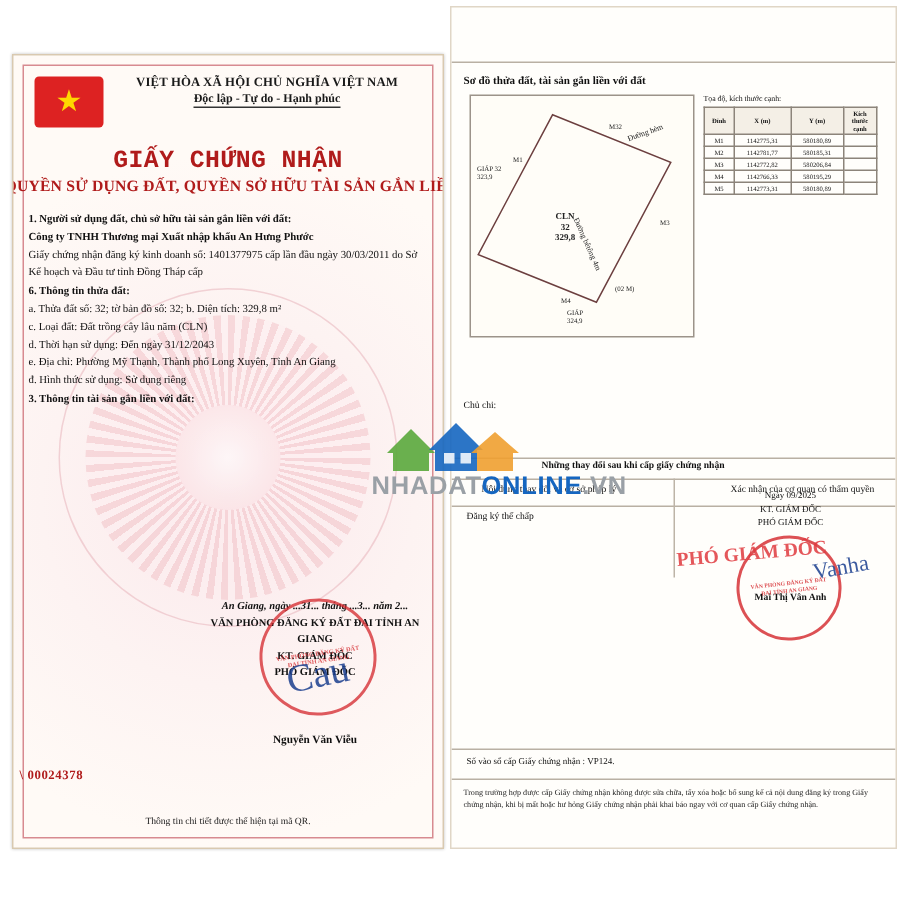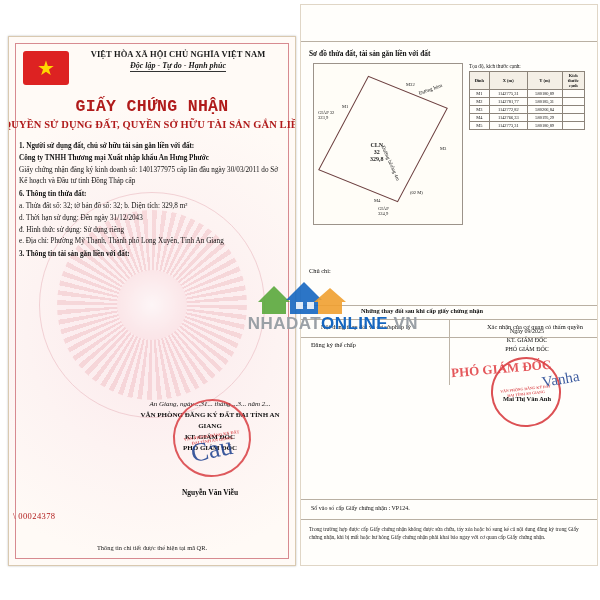--- a/index.html
+++ b/index.html
@@ -30,21 +30,21 @@
   .emblem{
     position:absolute;left:14px;top:14px;width:46px;height:34px;
     background:#d22; border-radius:3px;
     display:flex;align-items:center;justify-content:center;
     color:#ffd700;font-size:20px;line-height:1;
   }
   .hdr{
     position:absolute;left:60px;top:12px;right:8px;text-align:center;
   }
   .hdr .l1{font-size:8.5px;font-weight:bold;color:#1a1a1a;letter-spacing:.1px;}
-  .hdr .l2{font-size:8px;font-weight:bold;color:#1a1a1a;margin-top:2px;font-style:italic;}
+  .hdr .l2{font-size:8px;font-weight:bold;color:#1a1a1a;margin-top:2px;}
   .hdr .l2u{display:inline-block;border-bottom:1px solid #333;padding-bottom:1px;}
   .title{
     position:absolute;left:0;right:0;top:60px;text-align:center;
     font-size:16.5px;font-weight:bold;color:#b01b1b;letter-spacing:.3px;
     font-family:Liberation Mono, monospace;
   }
   .subtitle{
     position:absolute;left:-6px;right:0;top:82px;text-align:center;
     font-size:10.5px;font-weight:bold;color:#b01b1b;letter-spacing:.1px;
     white-space:nowrap;
@@ -71,42 +71,42 @@
   }
   .rosette-ring{
     position:absolute;left:50%;top:268px;transform:translate(-50%,-50%);
     width:224px;height:224px;border-radius:50%;
     border:1px solid #e9b9bf;opacity:.6;
   }
   .signblock{
     position:absolute;right:10px;bottom:66px;width:150px;text-align:center;
     font-size:7px;color:#111;line-height:1.55;
   }
-  .signblock .it{font-style:italic;}
+  .signblock .it{font-style:italic;font-weight:bold;}
   .signblock .bold{font-weight:bold;}
   .signname{margin-top:34px;font-weight:bold;font-size:7.5px;}
   .redstamp{
     position:absolute;right:44px;bottom:88px;width:74px;height:74px;
     border:2px solid #d4262b;border-radius:50%;
     opacity:.75;
     display:flex;align-items:center;justify-content:center;
     transform:rotate(-8deg);
   }
   .redstamp span{
     font-size:4.2px;color:#d4262b;text-align:center;line-height:1.25;
     padding:0 6px;font-weight:bold;
   }
   .bluesig{
     position:absolute;right:62px;bottom:100px;
     font-family:"Liberation Serif",serif;font-size:26px;color:#1b3f8f;
     transform:rotate(-12deg);opacity:.85;
   }
   .serial{
     position:absolute;left:4px;bottom:44px;font-size:8.5px;color:#b01b1b;
-    font-weight:normal;letter-spacing:.4px;
+    font-weight:bold;letter-spacing:.4px;
   }
   .footnote{
     position:absolute;left:0;right:0;bottom:14px;text-align:center;
     font-size:6.4px;color:#222;
   }
   
   #right-page{
     left:300px;top:4px;width:296px;height:560px;
     border:1px solid #e0d6c6;background:#fffefb;
   }
@@ -198,23 +198,24 @@
   <div class="title">GIẤY CHỨNG NHẬN</div>
   <div class="subtitle">QUYỀN SỬ DỤNG ĐẤT, QUYỀN SỞ HỮU TÀI SẢN GẮN LIỀN VỚI ĐẤT</div>
 
   <div class="body-txt">
     <p class="sec">1. Người sử dụng đất, chủ sở hữu tài sản gắn liền với đất:</p>
     <p class="bold">Công ty TNHH Thương mại Xuất nhập khẩu An Hưng Phước</p>
     <p>Giấy chứng nhận đăng ký kinh doanh số: 1401377975 cấp lần đầu ngày 30/03/2011 do Sở</p>
     <p>Kế hoạch và Đầu tư tỉnh Đồng Tháp cấp</p>
     <p class="sec" style="margin-top:2px">6. Thông tin thửa đất:</p>
     <p>a. Thửa đất số: 32;      tờ bản đồ số: 32;      b. Diện tích: 329,8 m²</p>
+    <p>c. Loại đất: Đất trồng cây lâu năm (CLN)</p>
     <p>d. Thời hạn sử dụng: Đến ngày 31/12/2043</p>
+    <p>e. Địa chỉ: Phường Mỹ Thạnh, Thành phố Long Xuyên, Tỉnh An Giang</p>
     <p>đ. Hình thức sử dụng: Sử dụng riêng</p>
-    <p>e. Địa chỉ: Phường Mỹ Thạnh, Thành phố Long Xuyên, Tỉnh An Giang</p>
     <p class="sec" style="margin-top:2px">3. Thông tin tài sản gắn liền với đất:</p>
   </div>
 
   <div class="signblock">
     <div class="it">An Giang, ngày ...31... tháng ...3... năm 2...</div>
     <div class="bold">VĂN PHÒNG ĐĂNG KÝ ĐẤT ĐAI TỈNH AN GIANG</div>
     <div class="bold">KT. GIÁM ĐỐC</div>
     <div class="bold">PHÓ GIÁM ĐỐC</div>
     <div class="signname">Nguyễn Văn Viễu</div>
   </div>

